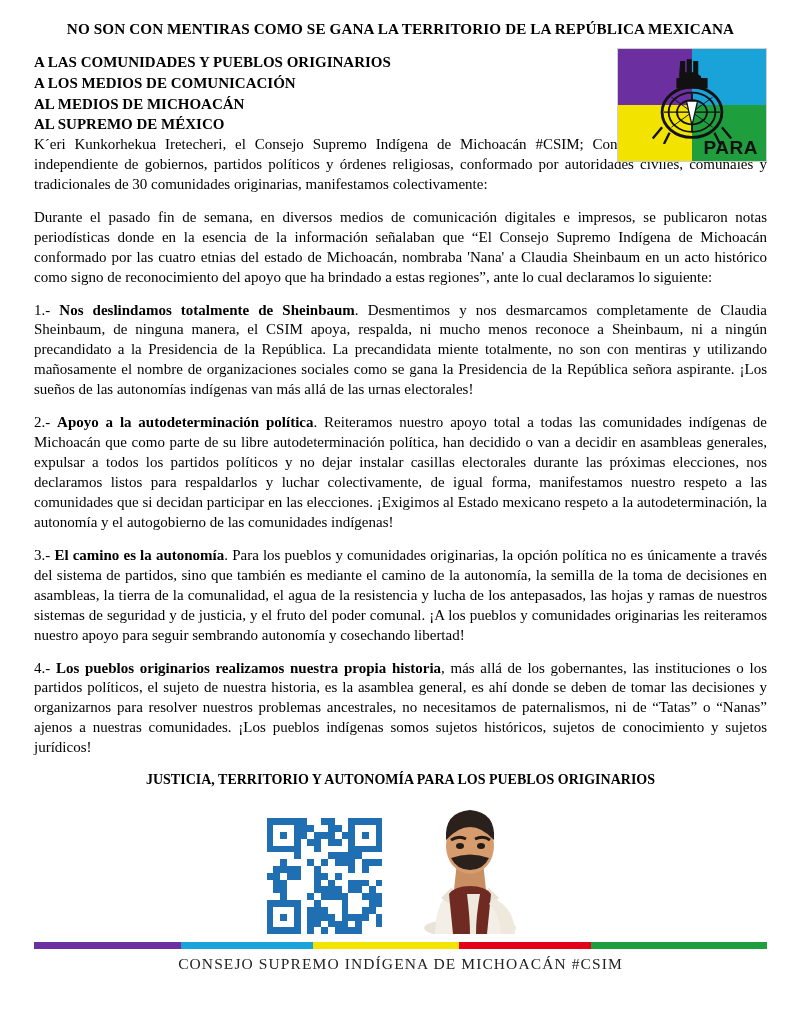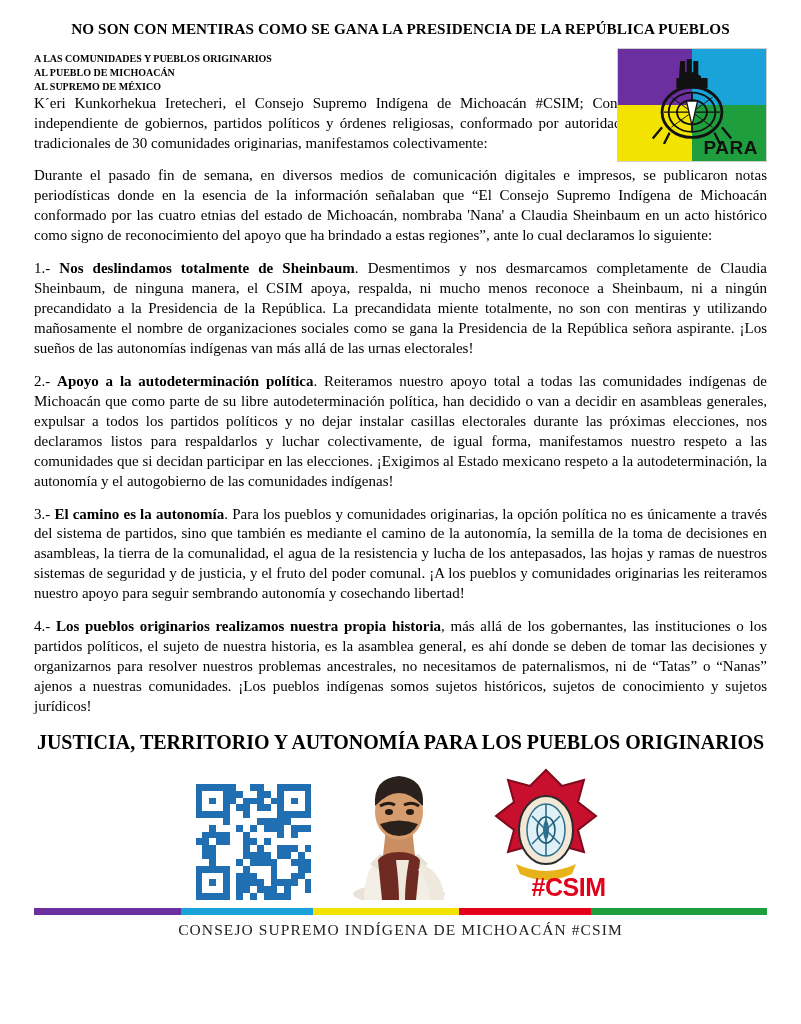--- a/index.html
+++ b/index.html
@@ -24,21 +24,21 @@
   .doc-title {
     text-align: center;
     font-weight: bold;
     font-size: 15.2px;
     letter-spacing: 0.1px;
     margin: 4px 0 14px 0;
     line-height: 1.2;
   }
   .addressee-block {
     font-weight: bold;
-    font-size: 10px;
+    font-size: 15px;
     line-height: 1.38;
     width: 430px;
   }
   .addressee-block div {
     white-space: nowrap;
   }
   .logo {
     position: absolute;
     right: 34px;
     top: 48px;
@@ -82,21 +82,21 @@
   p.body-par {
     font-size: 15px;
     line-height: 1.33;
     text-align: justify;
     margin: 0 0 13px 0;
   }
   p.body-par b { font-weight: bold; }
   .slogan {
     text-align: center;
     font-weight: bold;
-    font-size: 20px;
+    font-size: 14px;
     margin: 14px 0 6px 0;
   }
   .footer-art {
     position: relative;
     height: 140px;
     display: flex;
     align-items: flex-end;
     justify-content: center;
     gap: 22px;
     margin-top: 2px;
@@ -147,25 +147,26 @@
     font-variant: small-caps;
     margin-top: 6px;
     color: #222;
   }
 </style>
 </head>
 <body>
 
 <div class="page">
 
-  <div class="doc-title">NO SON CON MENTIRAS COMO SE GANA LA PRESIDENCIA DE LA REPÚBLICA PUEBLOS</div>
+  <div class="doc-title">NO SON CON MENTIRAS COMO SE GANA LA TERRITORIO DE LA REPÚBLICA MEXICANA</div>
 
   <div class="addressee-block">
     <div>A LAS COMUNIDADES Y PUEBLOS ORIGINARIOS</div>
-    <div>AL PUEBLO DE MICHOACÁN</div>
+    <div>A LOS MEDIOS DE COMUNICACIÓN</div>
+    <div>AL MEDIOS DE MICHOACÁN</div>
     <div>AL SUPREMO DE MÉXICO</div>
   </div>
 
   <div class="logo">
     <span class="q q1"></span>
     <span class="q q2"></span>
     <span class="q q3"></span>
     <span class="q q4"></span>
     <svg class="emblem" viewBox="0 0 100 92">
       <g fill="#111111" stroke="#111111" stroke-width="1.4">
@@ -512,30 +513,18 @@
       <path d="M41 38 q24 -26 48 0 q2 -28 -24 -30 q-26 2 -24 30 z" fill="#2a211c"></path>
       <ellipse cx="55" cy="44" rx="4" ry="3" fill="#231a14"></ellipse>
       <ellipse cx="76" cy="44" rx="4" ry="3" fill="#231a14"></ellipse>
       <path d="M46 38 q8 -5 15 -1 M70 37 q8 -4 15 1" stroke="#231a14" stroke-width="3" fill="none"></path>
       <path d="M46 56 q19 -7 38 0 q-6 12 -19 12 q-13 0 -19 -12 z" fill="#2a211c"></path>
       <path d="M44 92 q6 -8 21 -8 q15 0 21 8 l-4 40 q-17 8 -34 0 z" fill="#6f2b22"></path>
       <path d="M62 92 q3 24 3 40 l6 0 q0 -18 4 -40 z" fill="#efe9dd"></path>
       <path d="M88 96 q22 10 22 36 l-14 0 q-2 -22 -12 -30 z" fill="#efe9dd"></path>
     </svg>
 
-    <div class="seal">
-      <svg viewBox="0 0 120 132" width="120" height="132">
-        <path d="M60 2 l16 16 l22 -6 l-6 22 l18 14 l-18 14 l6 22 l-22 -6 l-16 16 l-16 -16 l-22 6 l6 -22 l-18 -14 l18 -14 l-6 -22 l22 6 z" fill="#c8102e" stroke="#7d0a1d" stroke-width="2"></path>
-        <ellipse cx="60" cy="62" rx="27" ry="34" fill="#f2e8d5" stroke="#2b2b2b" stroke-width="2"></ellipse>
-        <ellipse cx="60" cy="62" rx="19" ry="26" fill="#dff0f7" stroke="#2b6f8c" stroke-width="1.5"></ellipse>
-        <path d="M60 36 l0 52 M46 48 l28 28 M74 48 l-28 28" stroke="#2b6f8c" stroke-width="1.6"></path>
-        <ellipse cx="60" cy="62" rx="9" ry="13" fill="none" stroke="#1d5a72" stroke-width="1.6"></ellipse>
-        <path d="M60 50 q6 12 0 24 q-6 -12 0 -24 z" fill="#2b6f8c"></path>
-        <path d="M30 96 q30 14 60 0 l-4 10 q-26 12 -52 0 z" fill="#e8b31a"></path>
-      </svg>
-      <span class="csim-red">#CSIM</span>
-    </div>
   </div>
 
   <div class="rainbow"></div>
   <div class="footer-line">CONSEJO SUPREMO INDÍGENA DE MICHOACÁN #CSIM</div>
 
 </div>
 
 </body></html>

